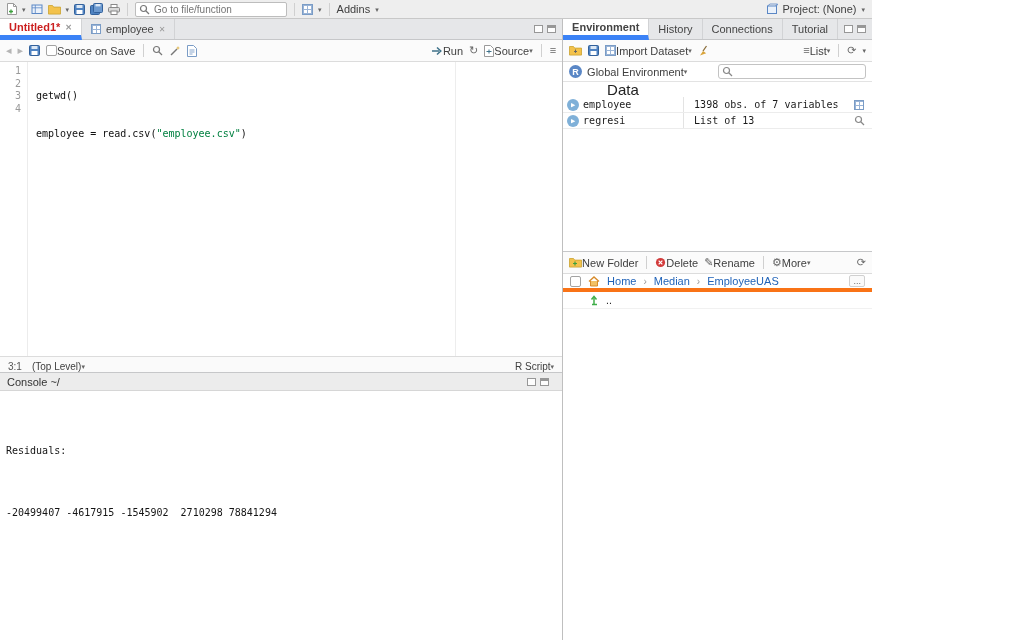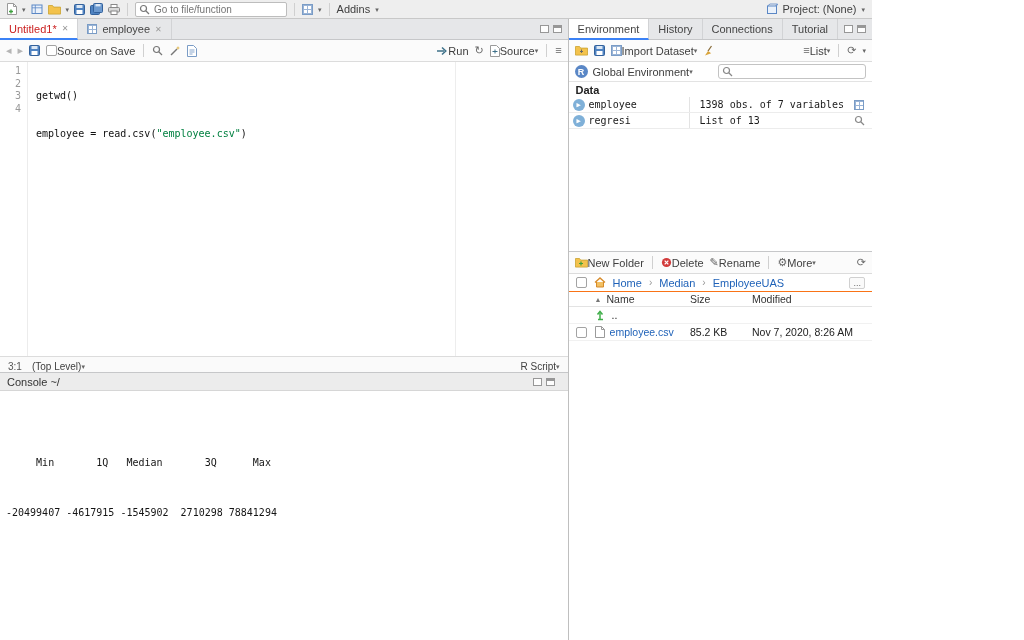--- a/index.html
+++ b/index.html
@@ -21,21 +21,21 @@
   .goto-wrap svg{position:absolute;left:4px;}
   input.goto{width:152px;height:15px;border:1px solid #bdbdbd;border-radius:2px;font-family:"Liberation Sans",sans-serif;font-size:10px;padding:0 3px 0 18px;color:#444;background:#fff;outline:none;}
   .tb-label{font-size:11px;color:#404040;}
   
   .main{flex:1;display:flex;min-height:0;background:#d9d9d9;}
   .left{width:598px;border-right:1px solid var(--paneborder);display:flex;flex-direction:column;background:#fff;}
   .right{flex:1;display:flex;flex-direction:column;background:#fff;}
   
   .tabstrip{height:21px;background:var(--tabbg);border-bottom:1px solid var(--tabborder);display:flex;align-items:stretch;flex:0 0 auto;}
   .tab{display:flex;align-items:center;gap:5px;padding:0 9px;border-right:1px solid #d2d3d5;color:#444;font-size:11px;cursor:default;}
-  .tab.active{background:#fff;border-bottom:2px solid #3b82f6;margin-bottom:-1px;}
+  .tab.active{background:#fff;border-bottom:5px solid #3b82f6;margin-bottom:-1px;font-weight:bold;}
   .tab-label.red{color:var(--tabred);}
   .close{font-size:8px;color:#999;}
   .winbtns{display:flex;align-items:center;gap:4px;padding:0 6px;}
   .wbtn{width:9px;height:8px;border:1px solid #979797;background:#fdfdfd;display:inline-block;}
   .wbtn.full{border-top:3px solid #979797;}
   
   .subbar{height:22px;background:var(--toolb);border-bottom:1px solid var(--toolborder);display:flex;align-items:center;gap:6px;padding:0 6px;flex:0 0 auto;font-size:11px;color:#404040;}
   .tbtn{display:inline-flex;align-items:center;color:#404040;cursor:default;}
   input.cb{appearance:none;-webkit-appearance:none;width:11px;height:11px;border:1px solid #a3a3a3;border-radius:2px;background:#fff;}
   .grid-icon{width:11px;height:11px;border:1px solid #7a9cc6;background-color:#fff;background-image:linear-gradient(#9ab4d6 1px,transparent 1px),linear-gradient(90deg,#9ab4d6 1px,transparent 1px);background-size:4px 4px;display:inline-block;}
@@ -54,31 +54,31 @@
   .console-body{flex:1;padding:4px 6px;font-family:"DejaVu Sans Mono","Liberation Mono",monospace;font-size:10px;line-height:12.4px;white-space:pre;overflow:hidden;}
   .cline{height:12.4px;}
   .seg.out{color:#141414;}
   
   .env-pane{height:232px;display:flex;flex-direction:column;flex:0 0 auto;}
   .env-global{height:20px;border-bottom:1px solid #e3e3e3;display:flex;align-items:center;gap:5px;padding:0 6px;flex:0 0 auto;}
   .r-badge{width:13px;height:13px;border-radius:50%;background:#5a87c6;color:#fff;font-size:9px;font-weight:bold;display:inline-flex;align-items:center;justify-content:center;}
   .search-wrap{margin-left:auto;position:relative;display:inline-flex;align-items:center;}
   .search-wrap svg{position:absolute;left:4px;}
   input.envsearch{width:148px;height:15px;border:1px solid #c3c3c3;border-radius:3px;padding:0 3px 0 18px;font-size:10px;outline:none;background:#fff;}
-  .section-label{height:15px;display:flex;align-items:center;padding:0 7px;font-weight:bold;font-size:11px;color:#222;flex:0 0 auto;}
+  .section-label{height:15px;display:flex;align-items:center;padding:0 7px;font-weight:normal;font-size:15px;color:#222;flex:0 0 auto;margin-left:37px;}
   .env-row{height:16px;display:flex;align-items:center;border-bottom:1px solid #ececec;padding:0 4px;gap:4px;flex:0 0 auto;font-family:"DejaVu Sans Mono","Liberation Mono",monospace;font-size:10px;color:#1a1a1a;}
   .expander{width:12px;height:12px;border-radius:50%;background:#7fb0d8;color:#fff;font-size:7px;display:inline-flex;align-items:center;justify-content:center;flex:0 0 auto;}
   .env-name{width:96px;flex:0 0 auto;}
   .env-div{width:1px;align-self:stretch;background:#e3e3e3;}
   .env-value{flex:1;padding-left:6px;}
   .env-action{width:18px;display:flex;justify-content:center;flex:0 0 auto;}
   .env-body-rest{flex:1;background:#fff;}
   
   .files-pane{flex:1;display:flex;flex-direction:column;min-height:0;border-top:1px solid var(--tabborder);}
-  .crumbbar{height:18px;border-bottom:1px solid #f97316;display:flex;align-items:center;gap:7px;padding:0 7px;flex:0 0 auto;}
+  .crumbbar{height:18px;border-bottom:4px solid #f97316;display:flex;align-items:center;gap:7px;padding:0 7px;flex:0 0 auto;}
   .crumb{color:var(--link);}
   .crumb-sep{color:#999;font-size:10px;}
   .ellipsis-btn{margin-left:auto;color:#666;border:1px solid #d0d0d0;border-radius:2px;padding:0 3px;font-size:9px;background:#fafafa;}
   .ftable-head{height:15px;display:flex;align-items:center;border-bottom:1px solid #e3e3e3;font-size:10.5px;color:#333;flex:0 0 auto;}
   .f-col-cb{width:26px;display:flex;justify-content:center;flex:0 0 auto;}
   .f-col-name{flex:1;display:flex;align-items:center;gap:5px;min-width:0;}
   .f-col-size{width:62px;flex:0 0 auto;}
   .f-col-mod{width:120px;flex:0 0 auto;}
   .f-row{height:17px;display:flex;align-items:center;border-bottom:1px solid #f1f1f1;font-size:10.5px;color:#222;flex:0 0 auto;}
   .f-link{color:var(--link);}
@@ -265,22 +265,22 @@
           <span>Console ~/</span>
           <span class="spacer"></span>
           <span class="winbtns">
             <span class="wbtn"></span>
             <span class="wbtn full"></span>
           </span>
         </div>
         <div class="console-body">
           
         
-          
-            <div class="cline"><span class="seg out">     Min       1Q   Median       3Q      Max </span></div>
+            <div class="cline"><span class="seg out">Residuals:</span></div>
+          
           
             <div class="cline"><span class="seg out">-20499407 -4617915 -1545902  2710298 78841294 </span></div>
           
             <div class="cline"><span class="seg out"></span></div>
           
             
           
             
           
             
@@ -444,53 +444,30 @@
               <path d="M1 5.5 6 1l5 4.5" fill="none" stroke="#d78b2a" stroke-width="1.4"></path>
               <path d="M2.5 5v5h7V5" fill="#f2c063" stroke="#d78b2a"></path>
             </svg>
           <span class="crumb">Home</span>
           <span class="crumb-sep">›</span>
           <span class="crumb">Median</span>
           <span class="crumb-sep">›</span>
           <span class="crumb">EmployeeUAS</span>
           <span class="ellipsis-btn">...</span>
         </div>
-        <div class="ftable-head">
-          <span class="f-col-cb"></span>
-          <span class="f-col-name">
-            <span class="sort-tri">▲</span>
-            <span>Name</span>
-          </span>
-          <span class="f-col-size">Size</span>
-          <span class="f-col-mod">Modified</span>
-        </div>
         <div class="f-row">
           <span class="f-col-cb"></span>
           <span class="f-col-name">
             <svg width="12" height="12" viewBox="0 0 12 12">
                 <path d="M3 10.5h5" stroke="#3fae49" stroke-width="1.5" fill="none"></path>
                 <path d="M5 10.5V4" stroke="#3fae49" stroke-width="1.5" fill="none"></path>
                 <path d="M2.5 5.5 5 2.5l2.5 3" fill="none" stroke="#3fae49" stroke-width="1.5"></path>
               </svg>
             <span>..</span>
           </span>
           <span class="f-col-size"></span>
           <span class="f-col-mod"></span>
         </div>
-        <div class="f-row">
-          <span class="f-col-cb">
-              <input type="checkbox" class="cb" style="">
-            </span>
-          <span class="f-col-name">
-            <svg width="10" height="12" viewBox="0 0 10 12">
-                <path d="M0.5 0.5h6l3 3v8h-9z" fill="#fff" stroke="#9a9a9a"></path>
-                <path d="M6.5 0.5v3h3" fill="none" stroke="#9a9a9a"></path>
-              </svg>
-            <span class="f-link">employee.csv</span>
-          </span>
-          <span class="f-col-size">85.2 KB</span>
-          <span class="f-col-mod">Nov 7, 2020, 8:26 AM</span>
-        </div>
         <div class="files-rest"></div>
       </div>
     </div>
   </div>
 </div>
 
 </body></html>

